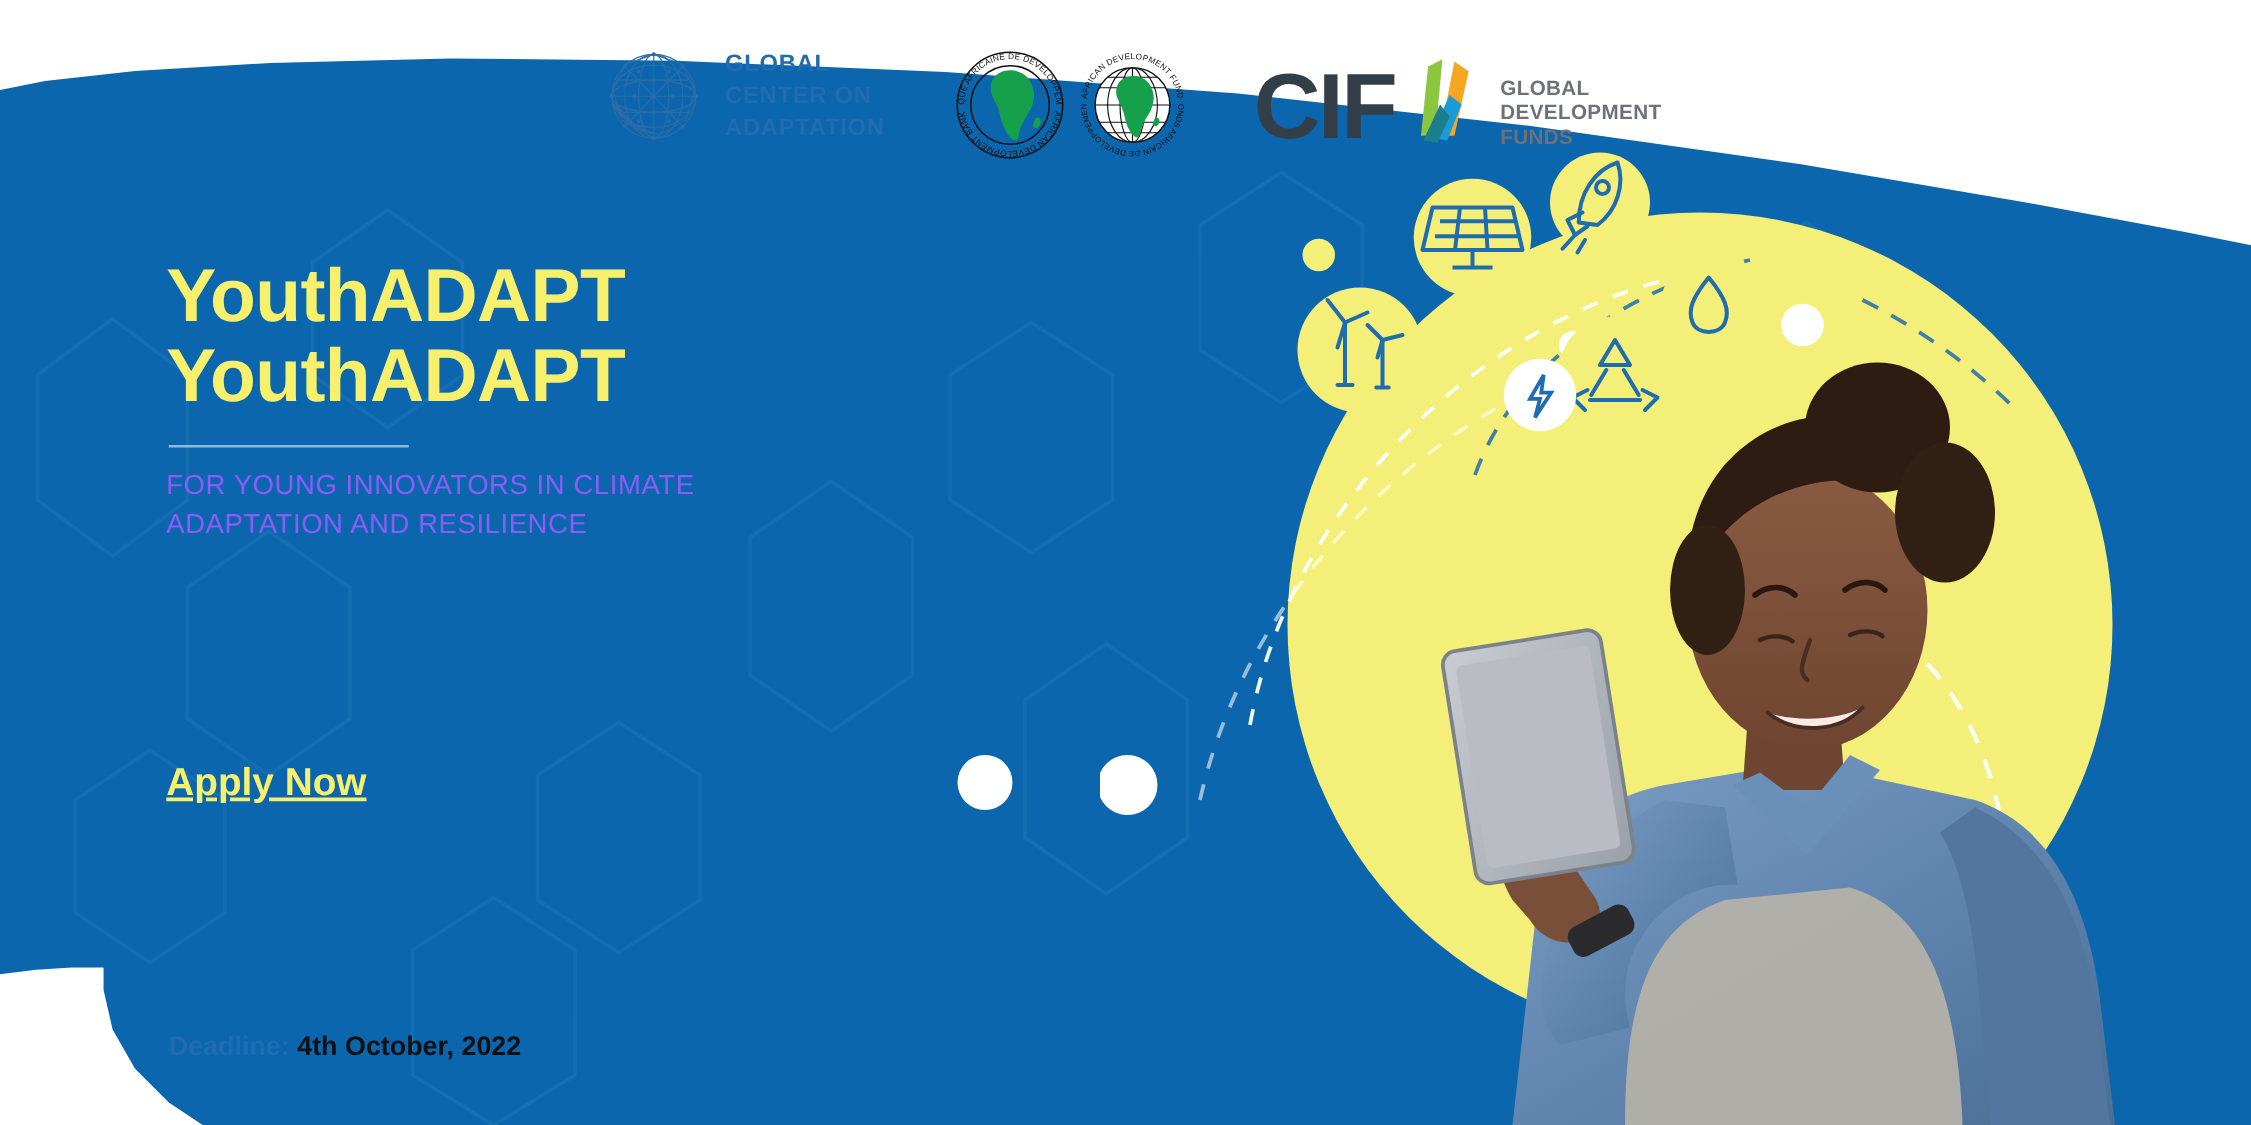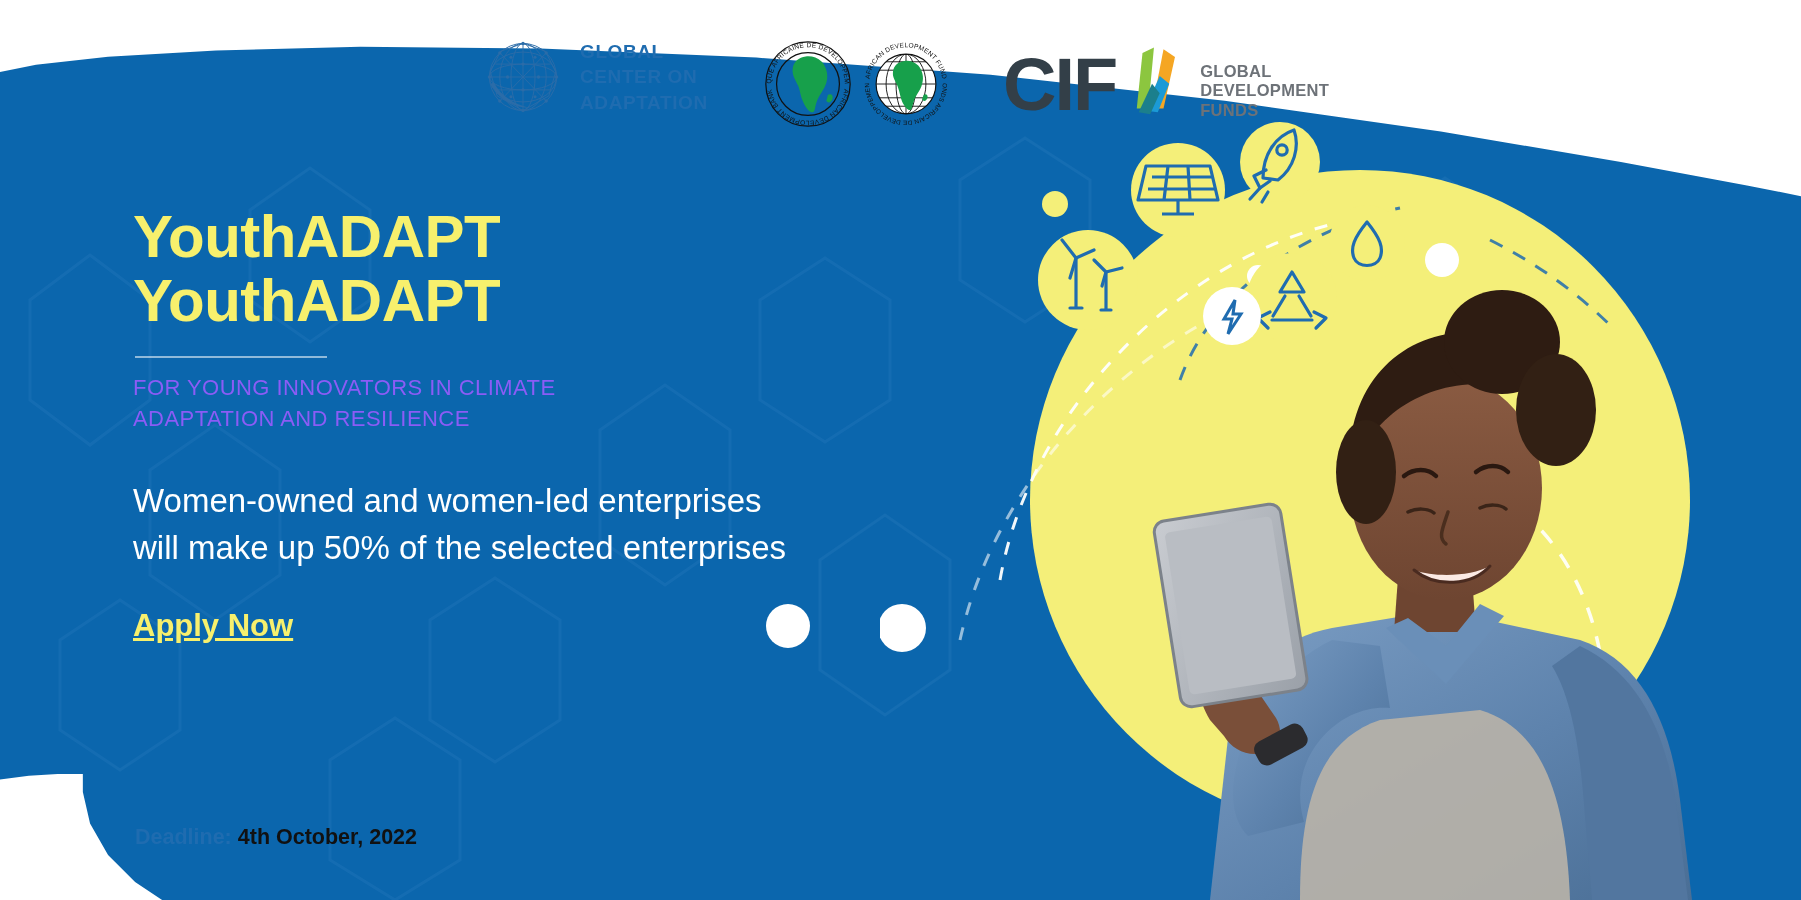--- a/index.html
+++ b/index.html
@@ -339,24 +339,20 @@
       <div>YouthADAPT</div>
     </div>
 
     <div class="rule"></div>
 
     <div class="subhead">
       <div>FOR YOUNG INNOVATORS IN CLIMATE</div>
       <div>ADAPTATION AND RESILIENCE</div>
     </div>
 
-    <div class="bodytext">
-      <div>Women-owned and women-led enterprises</div>
-      <div>will make up 50% of the selected enterprises</div>
-    </div>
 
     <div class="apply">Apply Now</div>
 
     <div class="deadline">
       <span class="dl-label">Deadline:</span>
       <span>4th October, 2022</span>
     </div>
   </div>
 
 </div>

